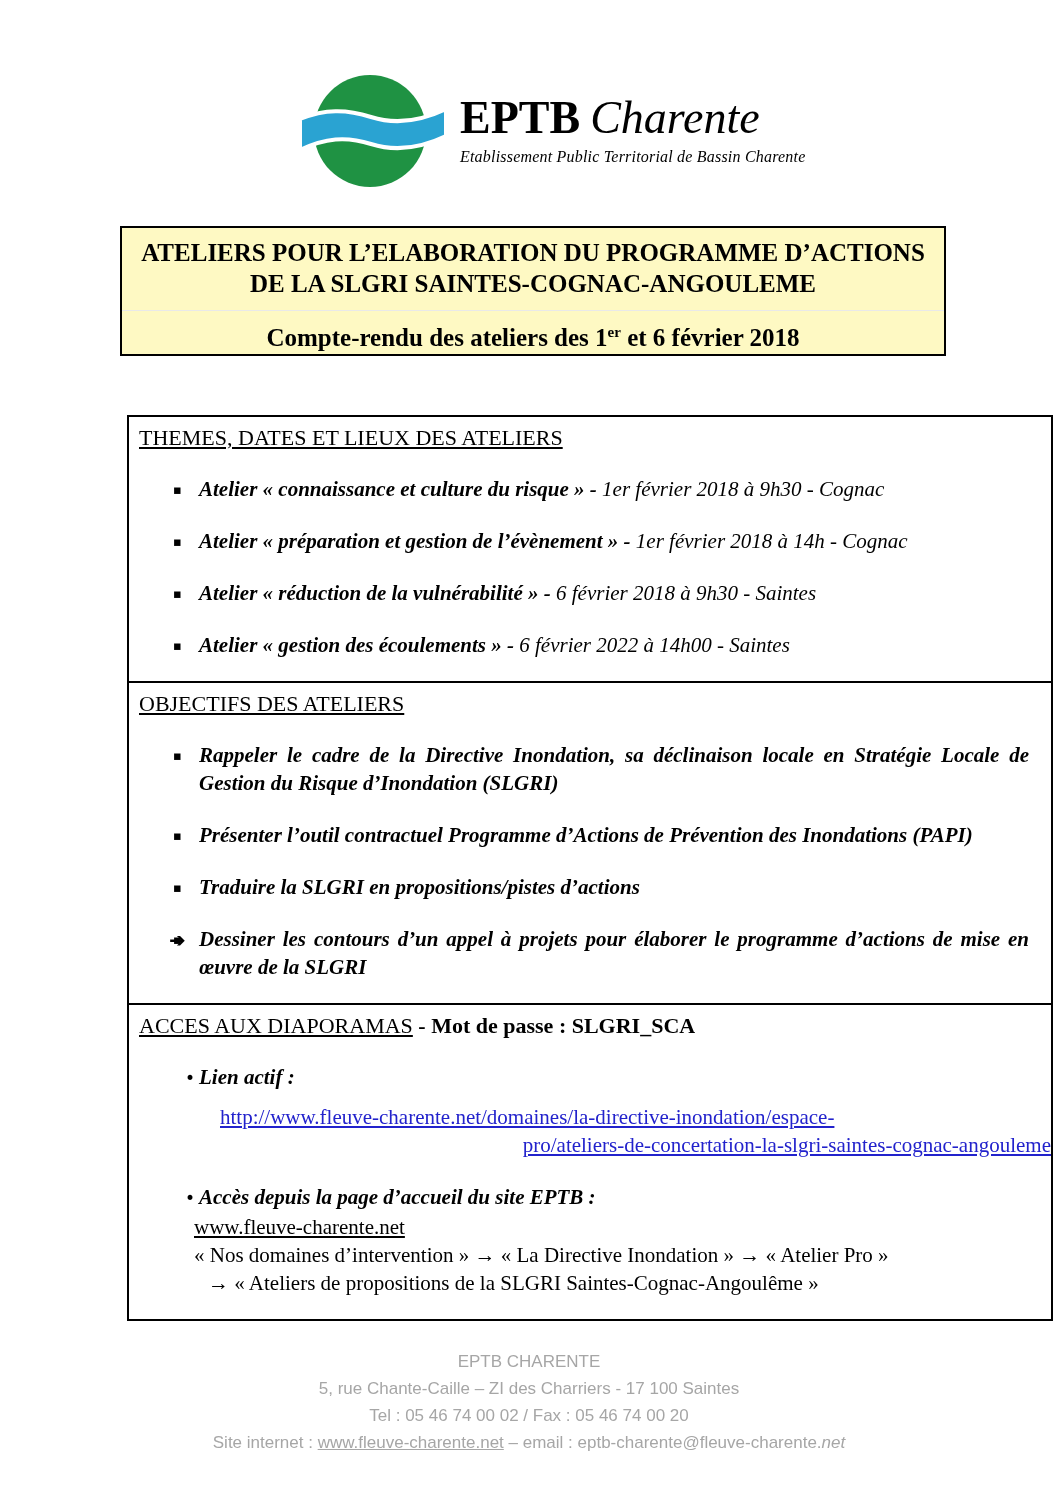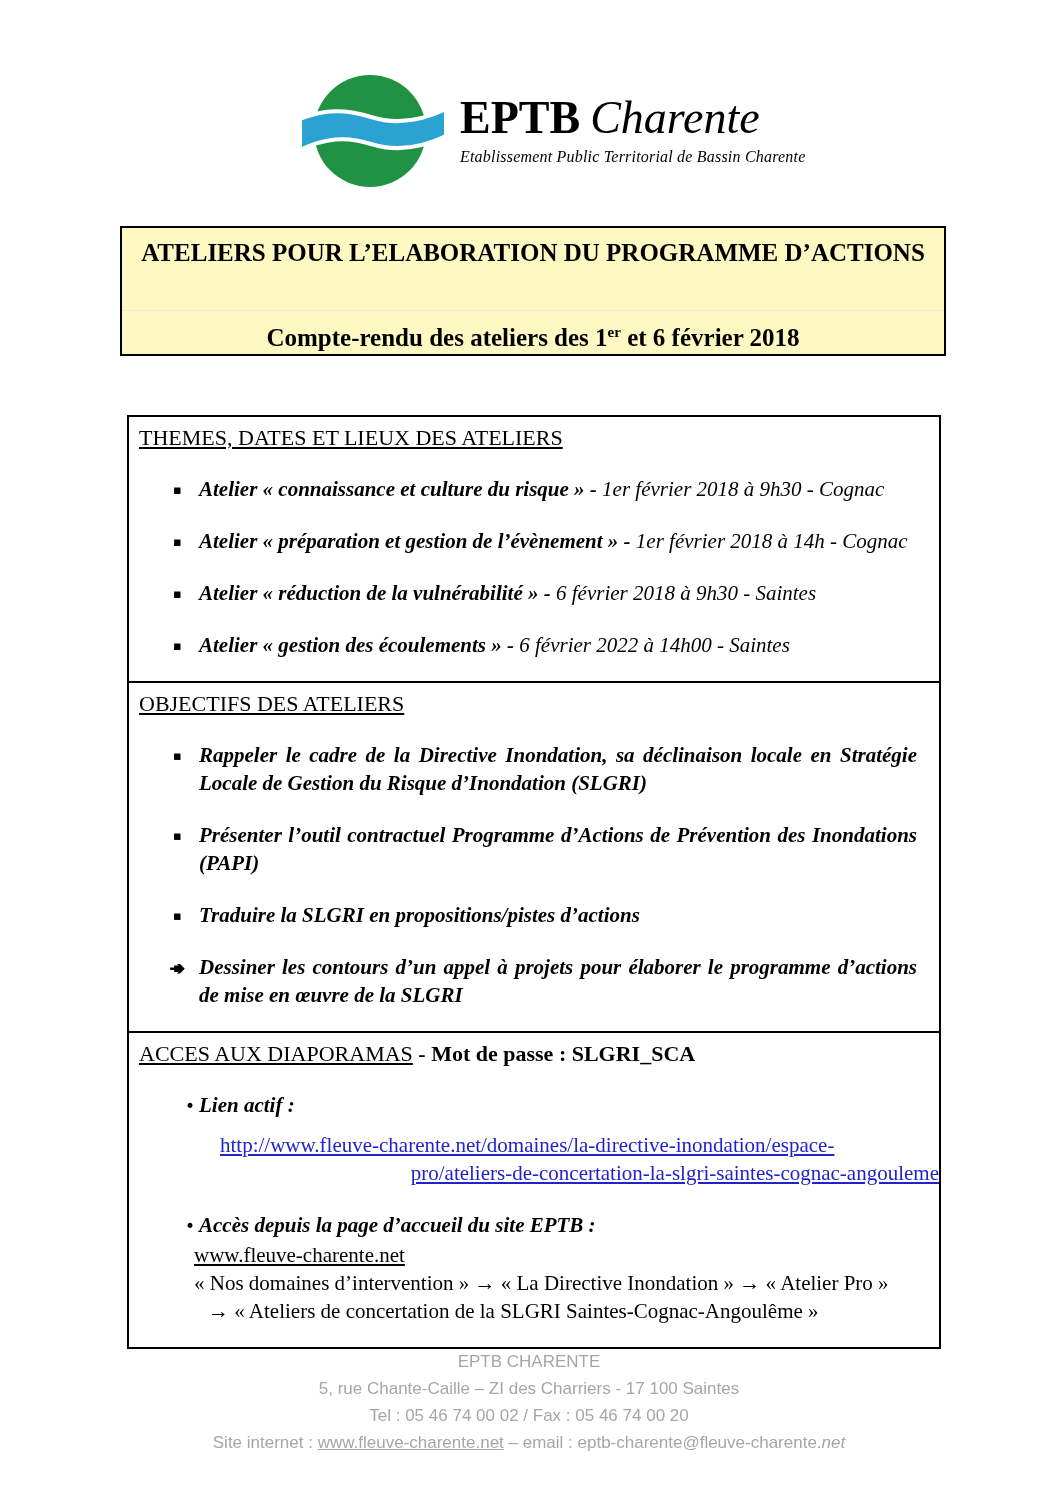--- a/index.html
+++ b/index.html
@@ -31,21 +31,21 @@
   .title-main { padding-top:9px; font-size:25px; line-height:31px; }
   .title-sub {
     position:absolute; left:0; right:0; bottom:0; height:44px;
     border-top:1px solid #e9e9e9;
     font-size:25px; line-height:42px;
   }
   .title-sub sup { font-size:15px; vertical-align:super; }
 
   
   .content-box {
-    position:absolute; left:127px; top:415px; width:814px;
+    position:absolute; left:127px; top:415px; width:926px;
     border:2px solid #000;
     font-size:21px; line-height:28px;
   }
   .sec { padding-bottom:22px; }
   .sec + .sec { border-top:2px solid #000; }
   .sec-header { padding:7px 10px 0 10px; font-size:22px; line-height:27px; }
   .u { text-decoration:underline; }
   .hdr-suffix { font-weight:bold; }
 
   .item { position:relative; padding-left:70px; padding-right:22px; margin-top:24px; text-align:justify; }
@@ -93,20 +93,21 @@
       <div class="logo-name">
         <span class="logo-eptb">EPTB</span><span class="logo-charente">Charente</span>
       </div>
       <div class="logo-tagline">Etablissement Public Territorial de Bassin Charente</div>
     </div>
   </header>
 
   <section class="title-box">
     <div class="title-main">
       <div>ATELIERS POUR L’ELABORATION DU PROGRAMME D’ACTIONS</div>
+      <div>DE LA SLGRI SAINTES-COGNAC-ANGOULEME</div>
     </div>
     <div class="title-sub"><span>Compte-rendu des ateliers des 1</span><sup>er</sup><span> et 6 février 2018</span></div>
   </section>
 
   <section class="content-box">
 
     <div class="sec">
       <div class="sec-header">
         <span class="u">THEMES, DATES ET LIEUX DES ATELIERS</span>
       </div>
@@ -168,21 +169,21 @@
         <a class="doclink">pro/ateliers-de-concertation-la-slgri-saintes-cognac-angouleme</a>
       </div>
       <div class="item nowrap">
         <span class="bullet round">•</span>
         <span class="bt">Accès depuis la page d’accueil du site EPTB :</span>
       </div>
       <div class="sub-line gap-sm">
         <a class="site-link">www.fleuve-charente.net</a>
       </div>
       <div class="sub-line">« Nos domaines d’intervention » → « La Directive Inondation » → « Atelier Pro »</div>
-      <div class="sub-line indent2">→ « Ateliers de concertation de la SLGRI Saintes-Cognac-Angoulême »</div>
+      <div class="sub-line indent2">→ « Ateliers de propositions de la SLGRI Saintes-Cognac-Angoulême »</div>
     </div>
 
   </section>
 
   <footer class="footer">
     <div>EPTB CHARENTE</div>
     <div>5, rue Chante-Caille – ZI des Charriers - 17 100 Saintes</div>
     <div>Tel : 05 46 74 00 02 / Fax : 05 46 74 00 20</div>
     <div><span>Site internet : </span><a>www.fleuve-charente.net</a><span> – email : eptb-charente@fleuve-charente.</span><span class="em-it">net</span></div>
   </footer>

